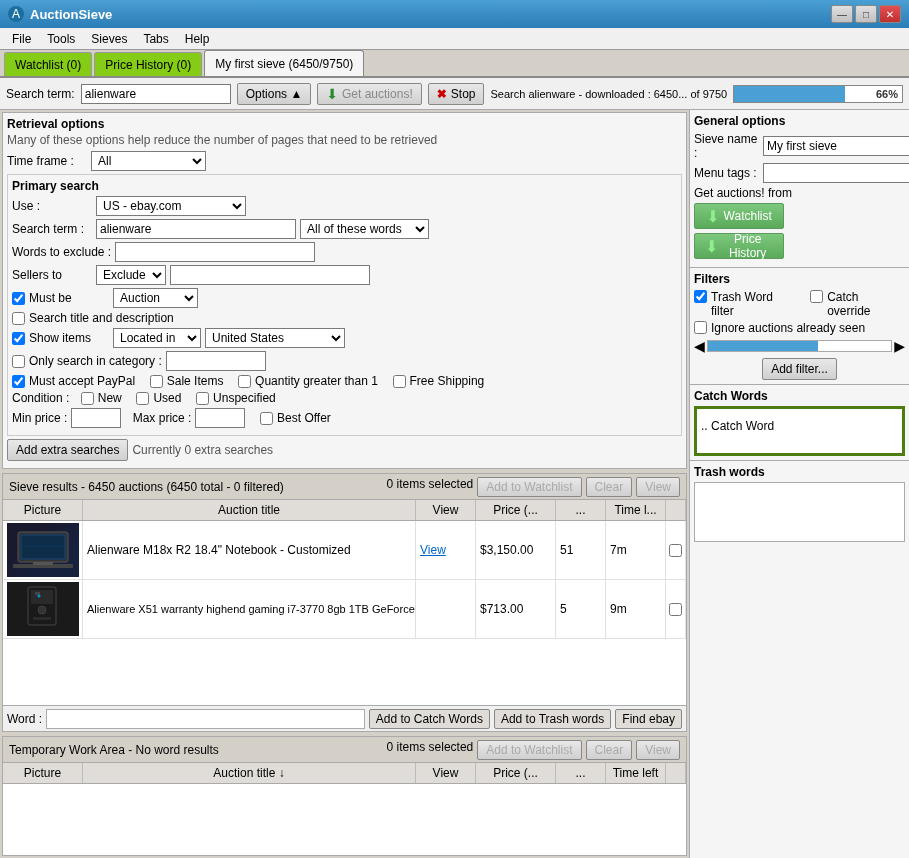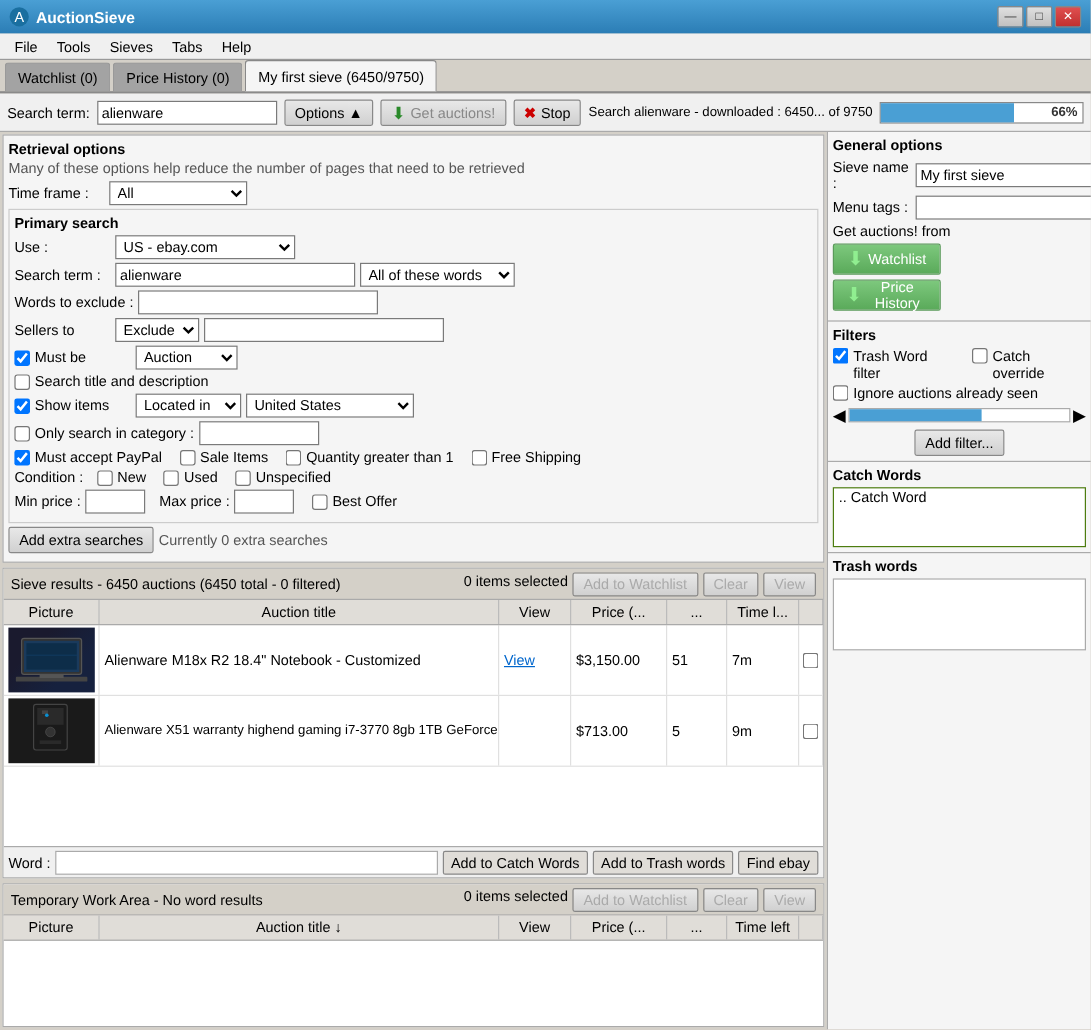--- a/index.html
+++ b/index.html
@@ -46,21 +46,21 @@
     }
     .tab {
       height: 24px;
       padding: 0 10px;
       border: 1px solid #999;
       border-bottom: none;
       border-radius: 3px 3px 0 0;
       display: flex;
       align-items: center;
       cursor: pointer;
-      background: #a3a3a3;
+      background: #84cc16;
       margin-right: 2px;
       white-space: nowrap;
     }
     .tab.active {
       background: #f5f5f5;
       border-color: #888;
       font-weight: normal;
       height: 26px;
     }
 
@@ -322,21 +322,21 @@
       display: block;
       margin: 0 auto;
     }
 
     
     .catch-words-section {
       padding: 4px;
       border-bottom: 1px solid #aaa;
     }
     .catch-title { font-weight: bold; margin-bottom: 3px; }
-    .catch-area { width: 100%; height: 50px; border: 1px solid #4d7c0f; background: white; padding: 0 4px; overflow-y: auto; }
+    .catch-area { width: 100%; height: 50px; border: 3px solid #4d7c0f; background: white; padding: 10px 4px; overflow-y: auto; }
 
     
     .trash-words-section {
       padding: 4px;
       flex: 1;
     }
     .trash-title { font-weight: bold; margin-bottom: 3px; }
     .trash-area { width: 100%; height: 60px; border: 1px solid #aaa; background: white; padding: 2px 4px; overflow-y: auto; }
 
     

